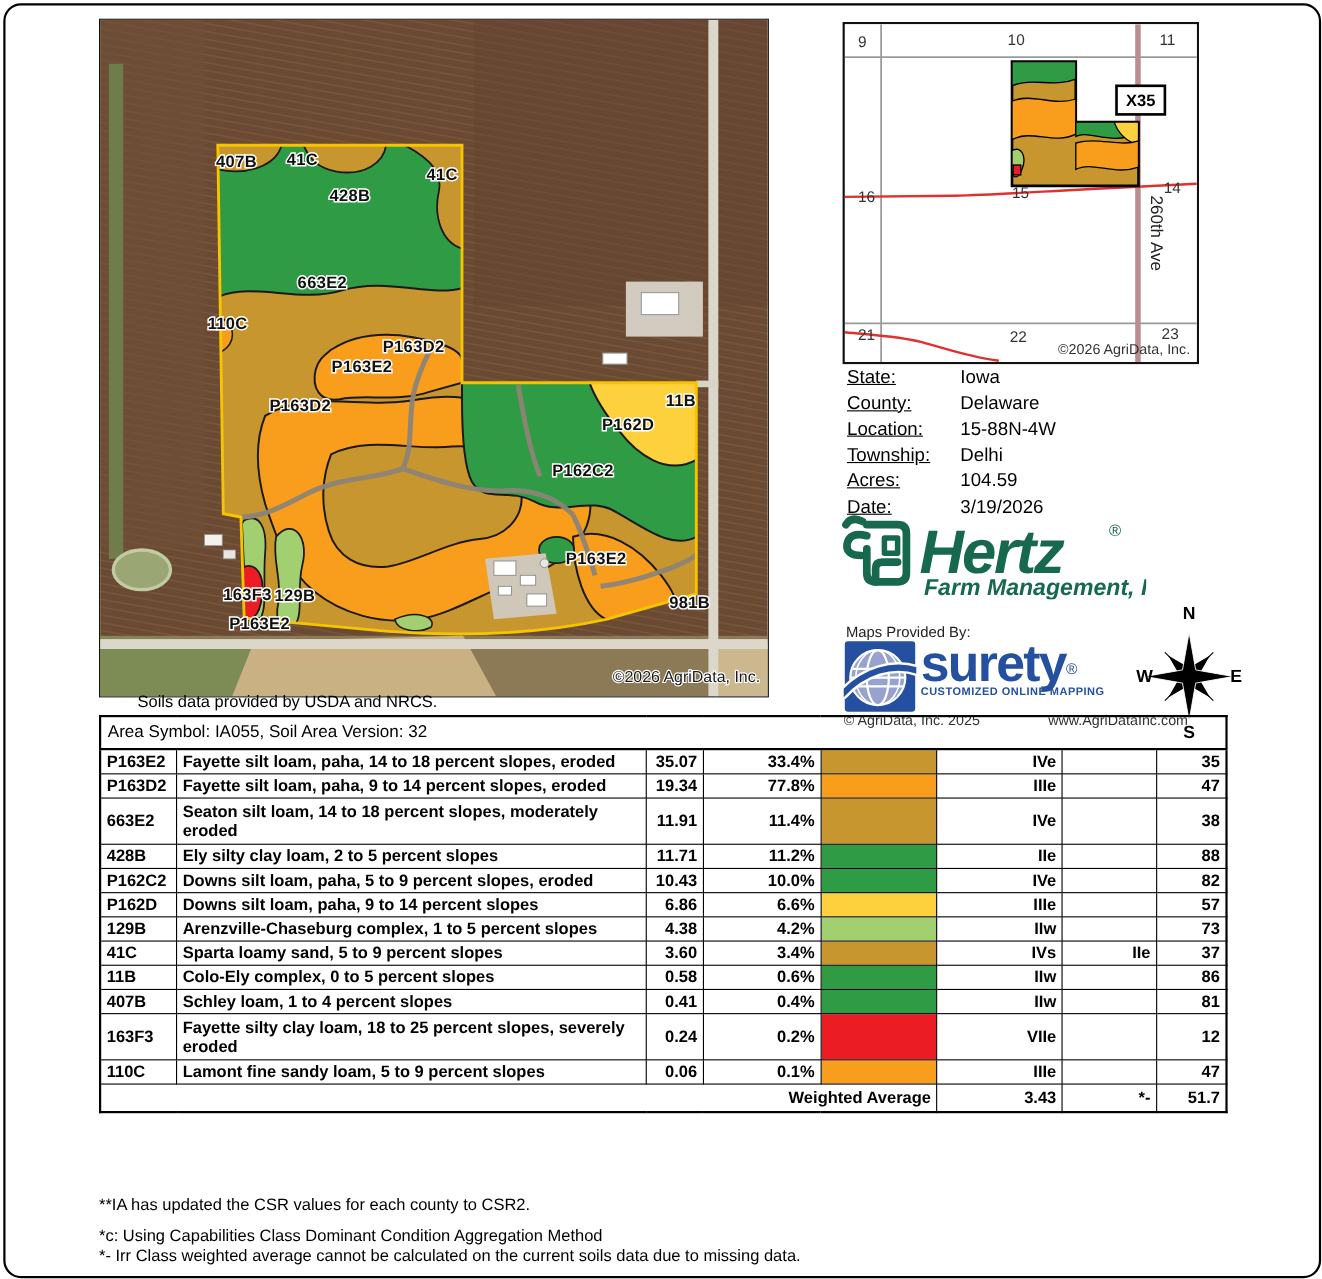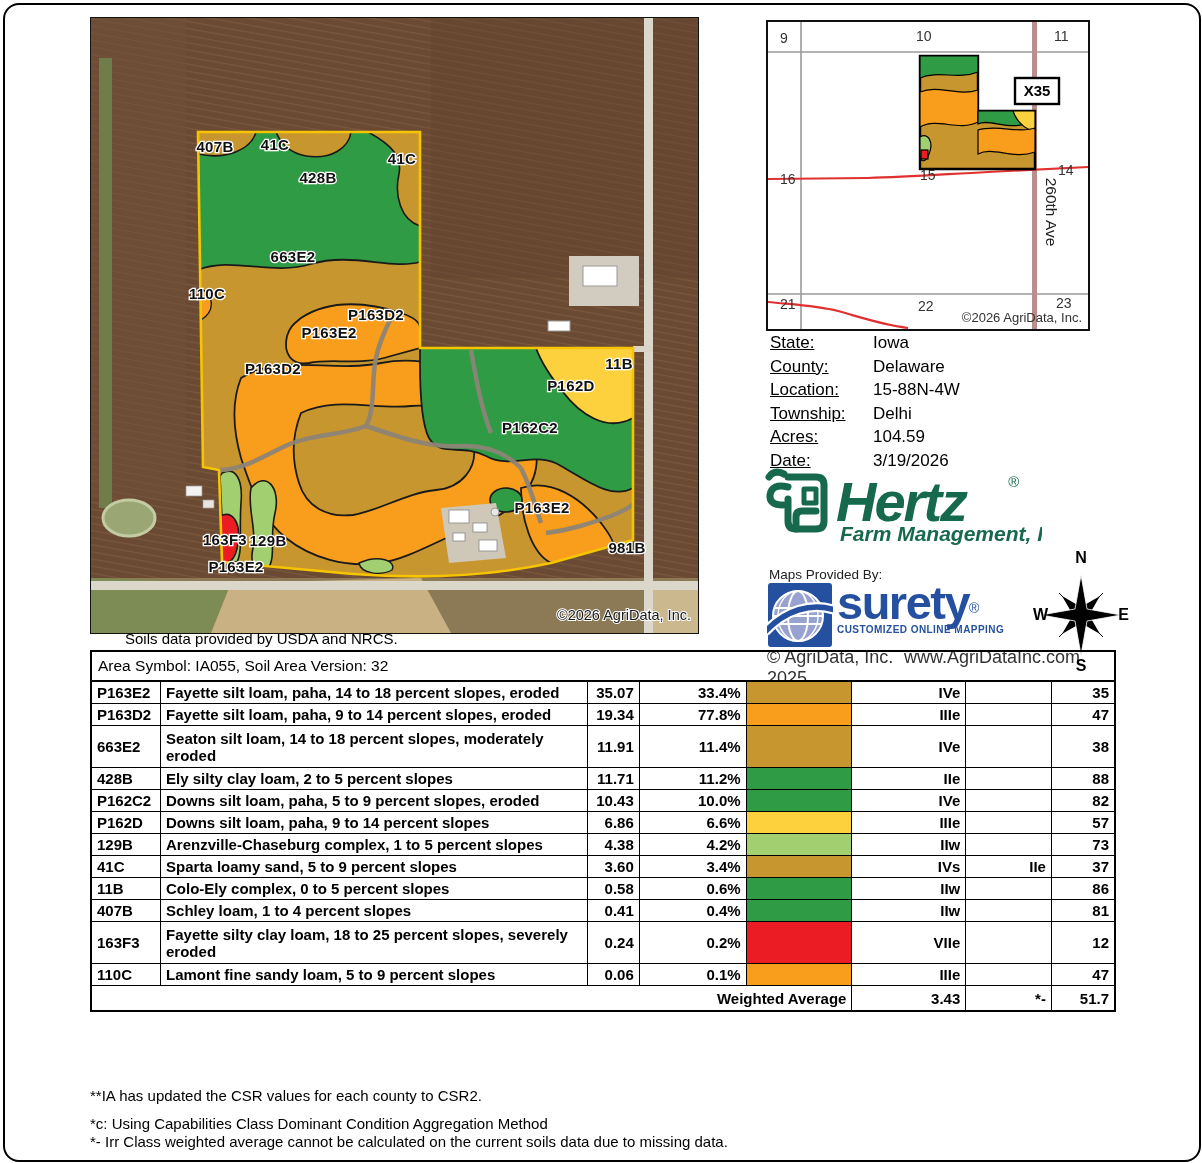--- a/index.html
+++ b/index.html
@@ -20,21 +20,21 @@
   .info-value{font-weight:400;}
 
   
   #hertz{left:757px;top:460px;font-style:italic;}
   #maps-provided{left:764px;top:562px;font-size:13.5px;color:#222;}
   #surety{left:762px;top:577px;width:300px;}
   #surety-row{display:flex;align-items:flex-start;}
   #surety-wordmark{margin-left:4px;line-height:1;}
   #surety-name{font-size:47px;font-weight:700;letter-spacing:-1.5px;line-height:0.9;text-align:right;}
   #surety-tag{font-size:10px;font-weight:700;letter-spacing:.45px;margin-top:1px;}
-  #agridata-line{left:762px;top:642px;width:313px;display:flex;justify-content:space-between;font-size:18px;color:#333;}
+  #agridata-line{left:762px;top:642px;width:313px;display:flex;justify-content:space-between;font-size:13px;color:#333;}
 
   
   #compass{left:1026px;top:542px;}
 
   
   #table-wrap{left:85px;top:645px;}
   table{border-collapse:collapse;table-layout:fixed;width:1026px;font-size:15px;}
   table,td,th{border:1px solid #000;}
   table{border-width:2px;}
   #area-row td{border-bottom-width:2px;font-size:15.5px;padding:4px 6px;height:20px;}

